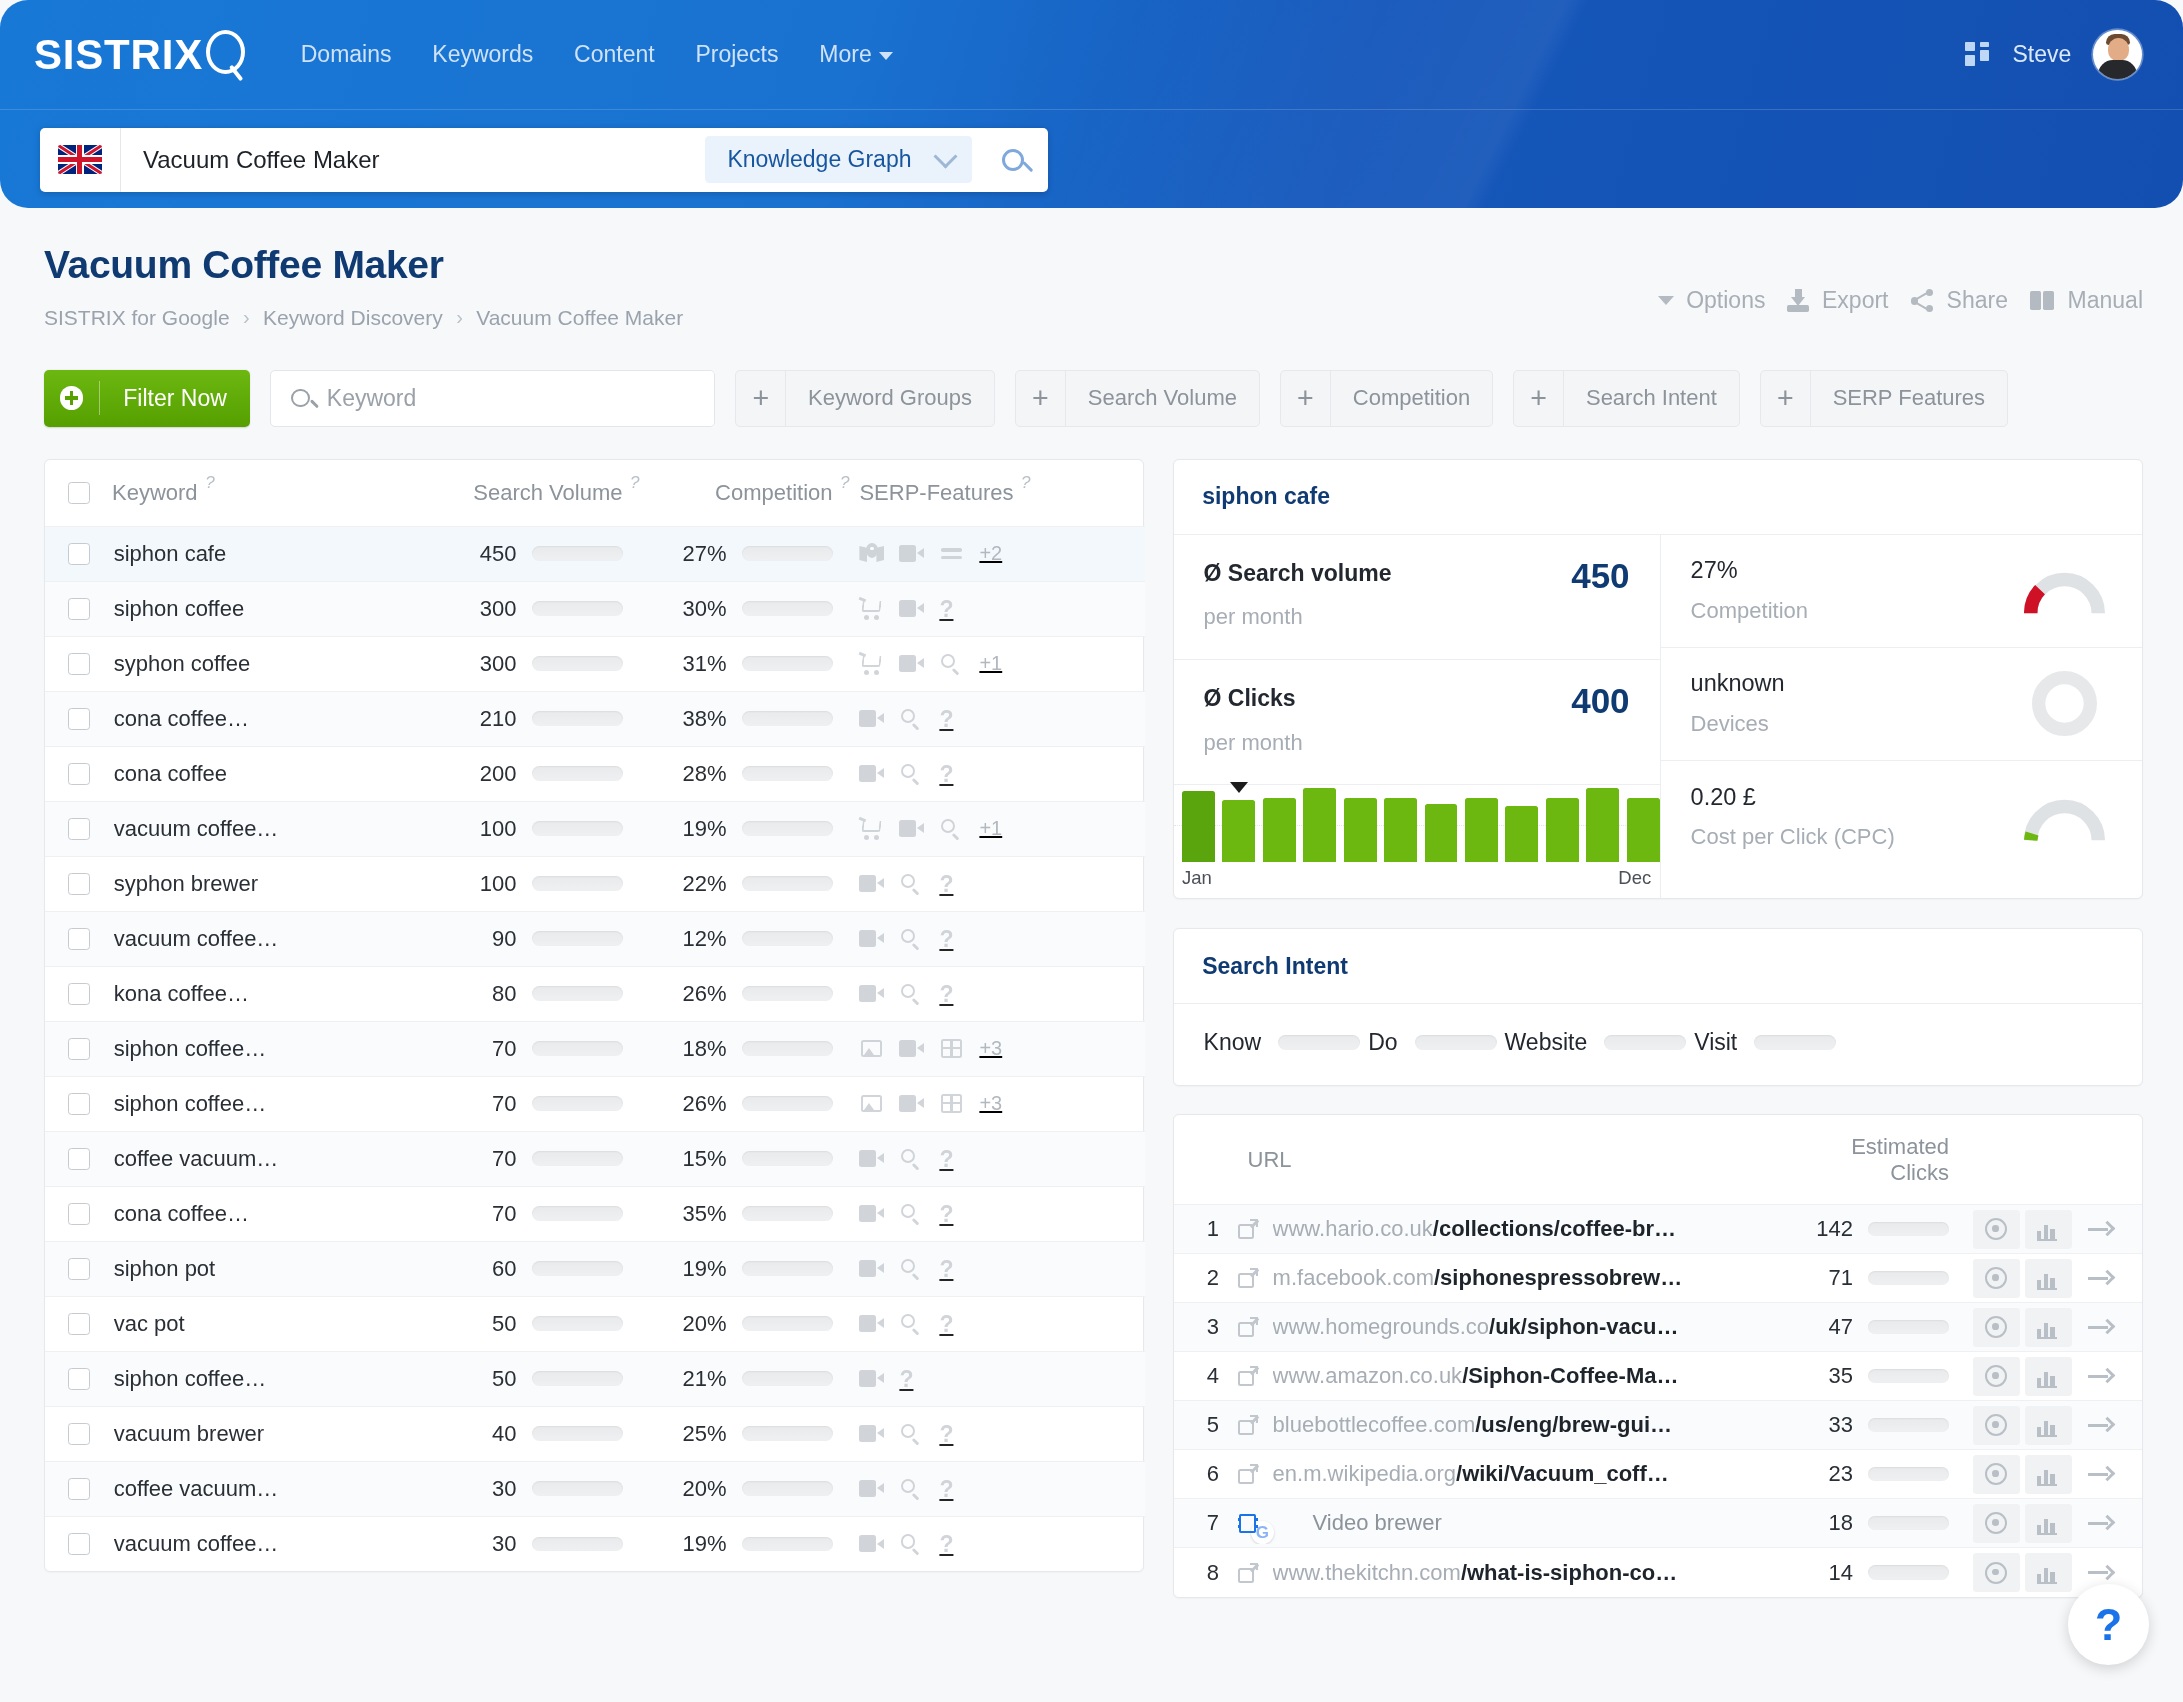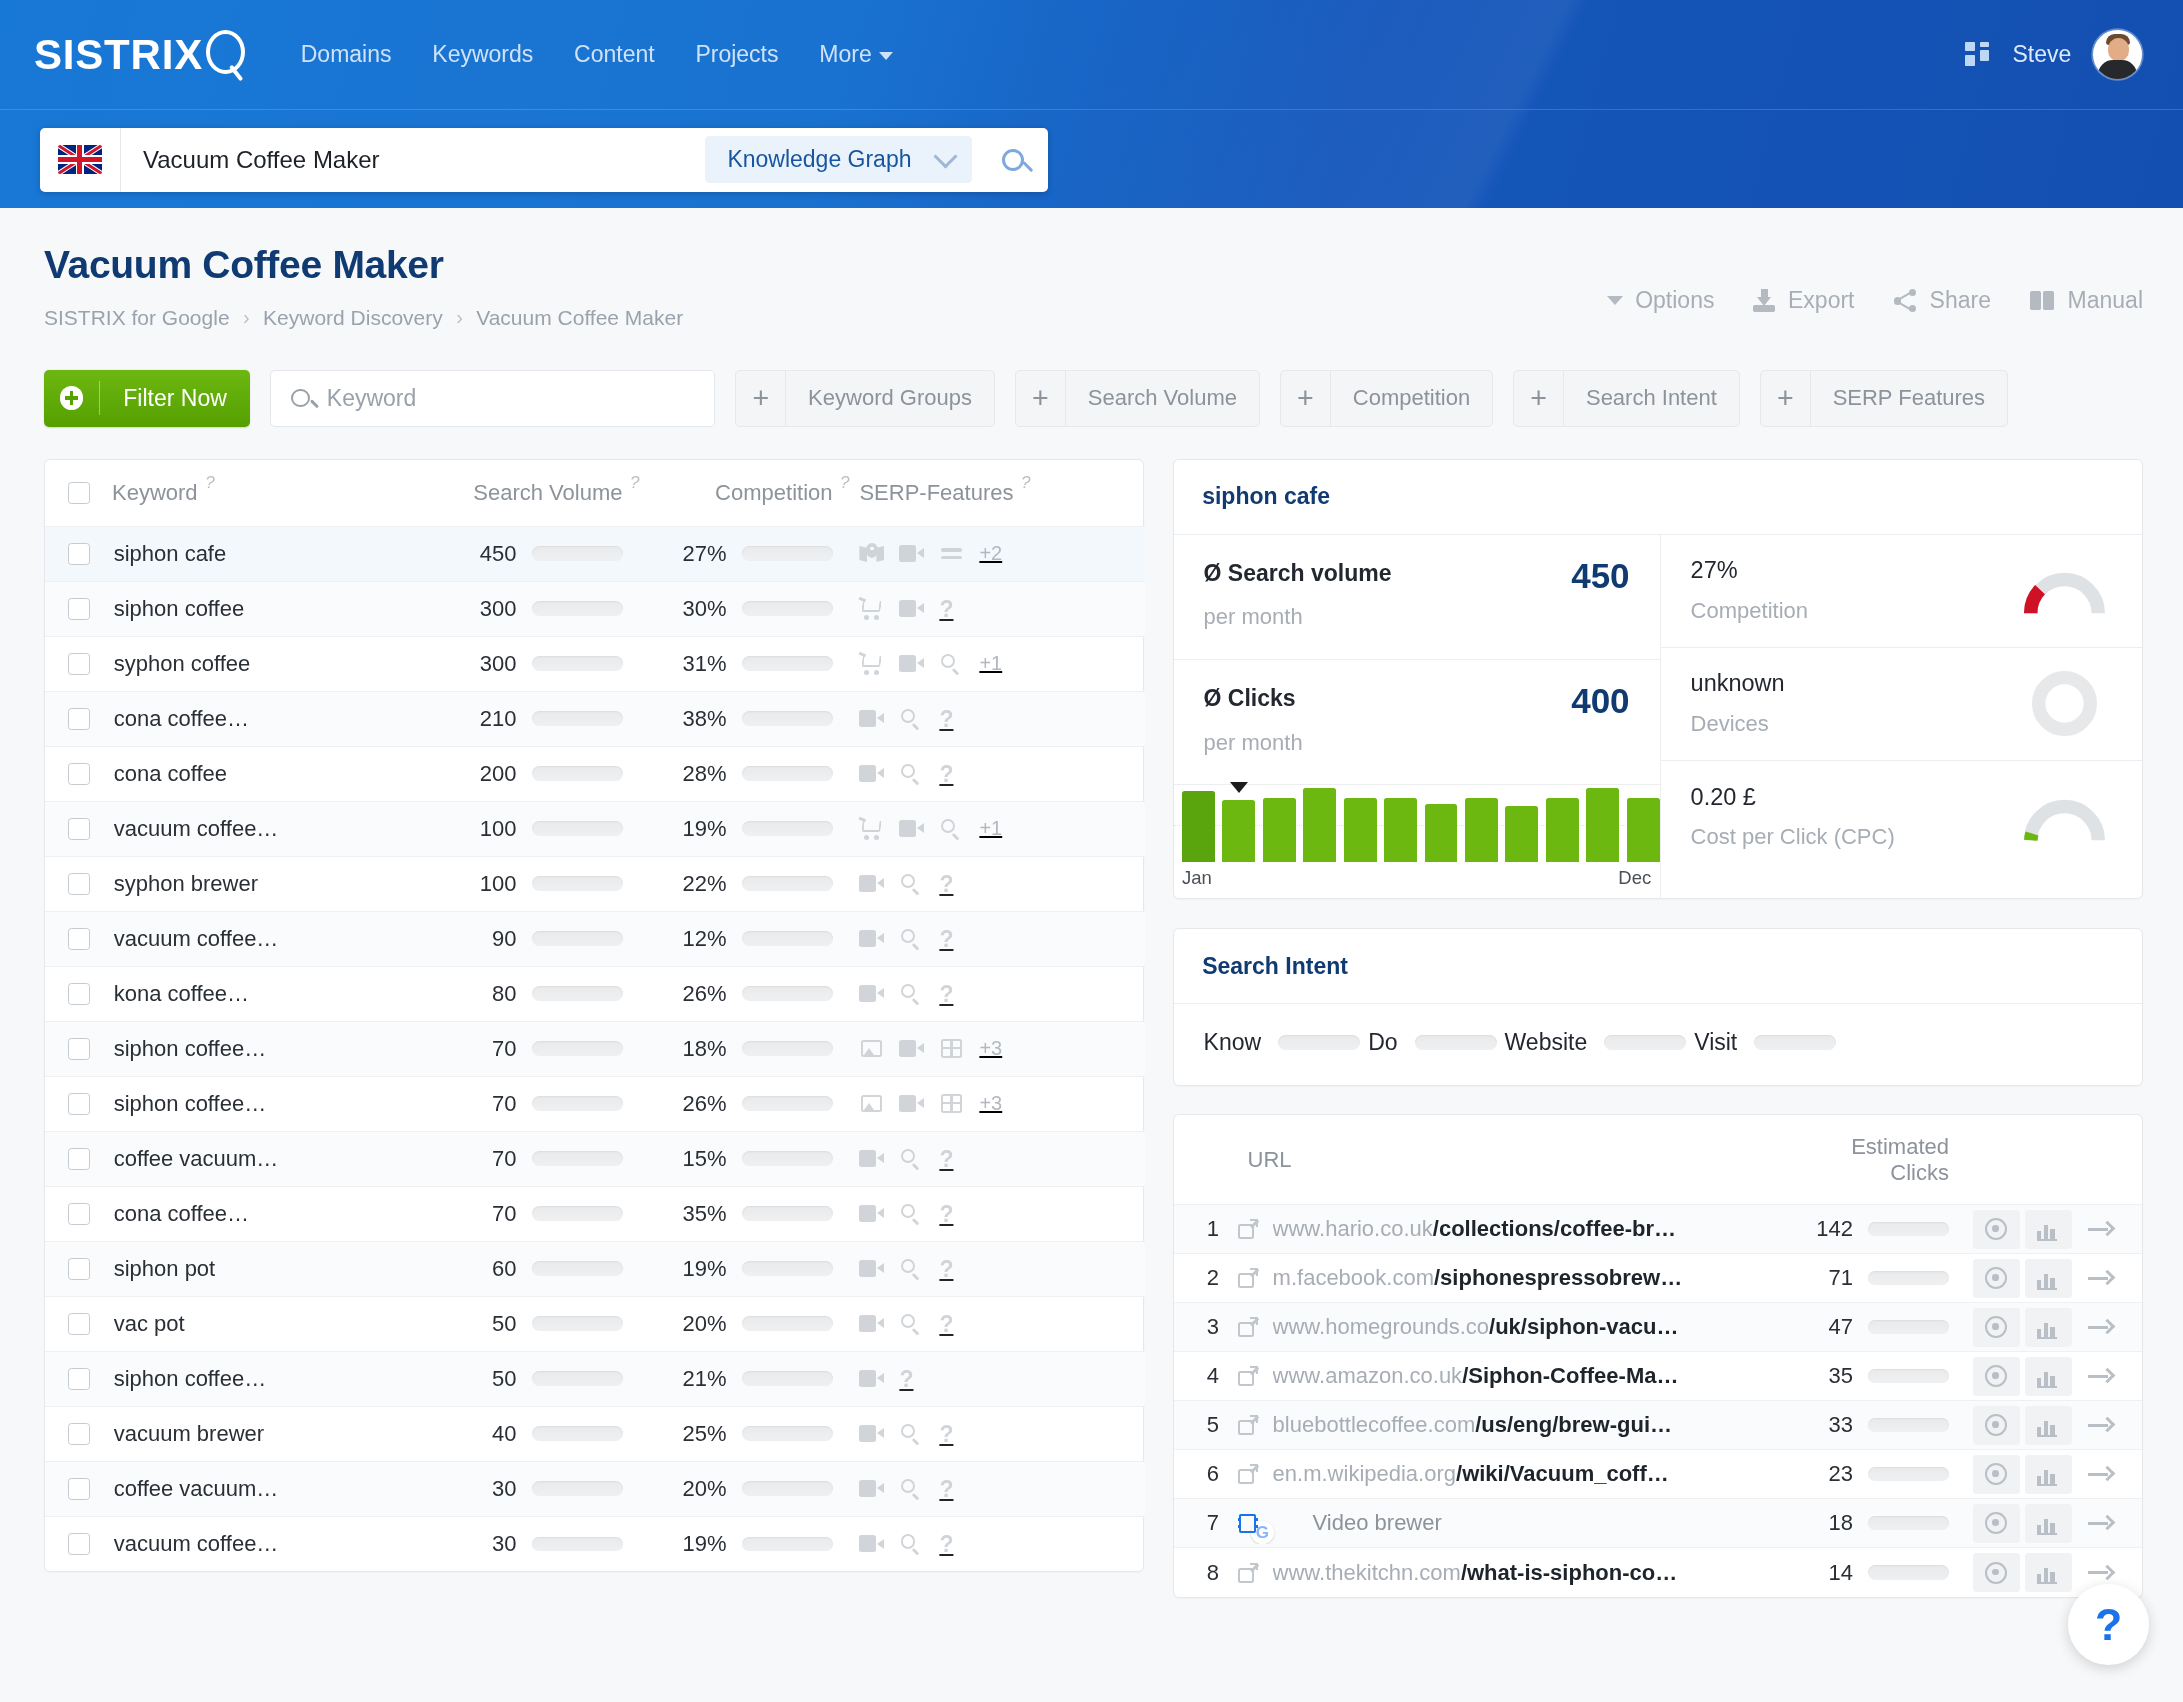--- a/index.html
+++ b/index.html
@@ -9,20 +9,21 @@
     font-family: "Liberation Sans", sans-serif;
     overflow: hidden;
   }
 
   
   .topbar {
     position: relative;
     height: 208px;
     background: linear-gradient(105deg, #1878d6 0%, #1a72d0 38%, #1557bb 62%, #134fb0 100%);
     overflow: hidden;
+    border-radius: 28px;
   }
   .topbar .sheen {
     position: absolute; top: 0; right: 0; width: 1050px; height: 208px;
     background: linear-gradient(100deg, rgba(255,255,255,0.00) 0%, rgba(255,255,255,0.055) 40%, rgba(255,255,255,0.00) 42%);
     transform: skewX(-18deg); transform-origin: top right;
     pointer-events: none;
   }
   .navrow { position: relative; height: 109px; display: flex; align-items: center; padding: 0 34px; }
   .navdivider { position:absolute; left:0; right:0; top:109px; height:0.8px; background: rgba(255,255,255,0.16); }
   .logo { display: flex; align-items: center; margin-right: 42px; }
@@ -84,21 +85,21 @@
   .searchbtn { width:71px; height:64px; display:flex; align-items:center; justify-content:center; cursor:pointer;}
   .mag { width:22px; height:22px; border:3.4px solid #7fa9dc; border-radius:50%; position:relative;}
   .mag::after { content:''; position:absolute; right:-9.2px; bottom:-5px; width:3.4px; height:12.6px; background:#7fa9dc; transform:rotate(-45deg); border-radius:1.7px;}
 
   
   .pagehead { padding: 35px 40px 0 44px; display:flex; align-items:flex-start;}
   .pagetitle { font-size:39px; color:#0f3a72; font-weight:700; letter-spacing:-0.3px;}
   .breadcrumb { margin-top:18.5px; display:flex; align-items:center; gap:13.4px; font-size:21px; color:#9aa3ad;}
   .breadcrumb .crumb { cursor:pointer;}
   .bcsep { color:#b9c0c8; font-size:20px;}
-  .headtools { margin-left:auto; display:flex; align-items:center; gap:39px; padding-top:44px;}
+  .headtools { margin-left:auto; display:flex; align-items:center; gap:22px; padding-top:44px;}
   .tool { display:flex; align-items:center; gap:12.6px; color:#a8aeb6; font-size:23px; cursor:pointer;}
   .tri-down { border-left:8.4px solid transparent; border-right:8.4px solid transparent; border-top:9.2px solid #b4bac1;}
   .ic-export { width:22px; height:23.5px; position:relative;}
   .ic-export .arr { position:absolute; left:7.6px; top:0; width:6.7px; height:11px; background:#b4bac1;}
   .ic-export .tipx { position:absolute; left:3.4px; top:8.4px; width:0;height:0; border-left:7.6px solid transparent;border-right:7.6px solid transparent;border-top:9.2px solid #b4bac1;}
   .ic-export .tray { position:absolute; left:0; bottom:0; width:22px; height:7.6px; background:#b4bac1; border-radius:1.7px;}
   .ic-share { width:23.5px; height:23.5px; position:relative;}
   .ic-share i { position:absolute; width:7.6px;height:7.6px;border-radius:50%;background:#b4bac1;}
   .ic-share i:nth-child(1){left:15px;top:0;} .ic-share i:nth-child(2){left:0;top:8.4px;} .ic-share i:nth-child(3){left:15px;top:16px;}
   .ic-share b { position:absolute; background:#b4bac1; height:1.7px; width:13.4px;}

